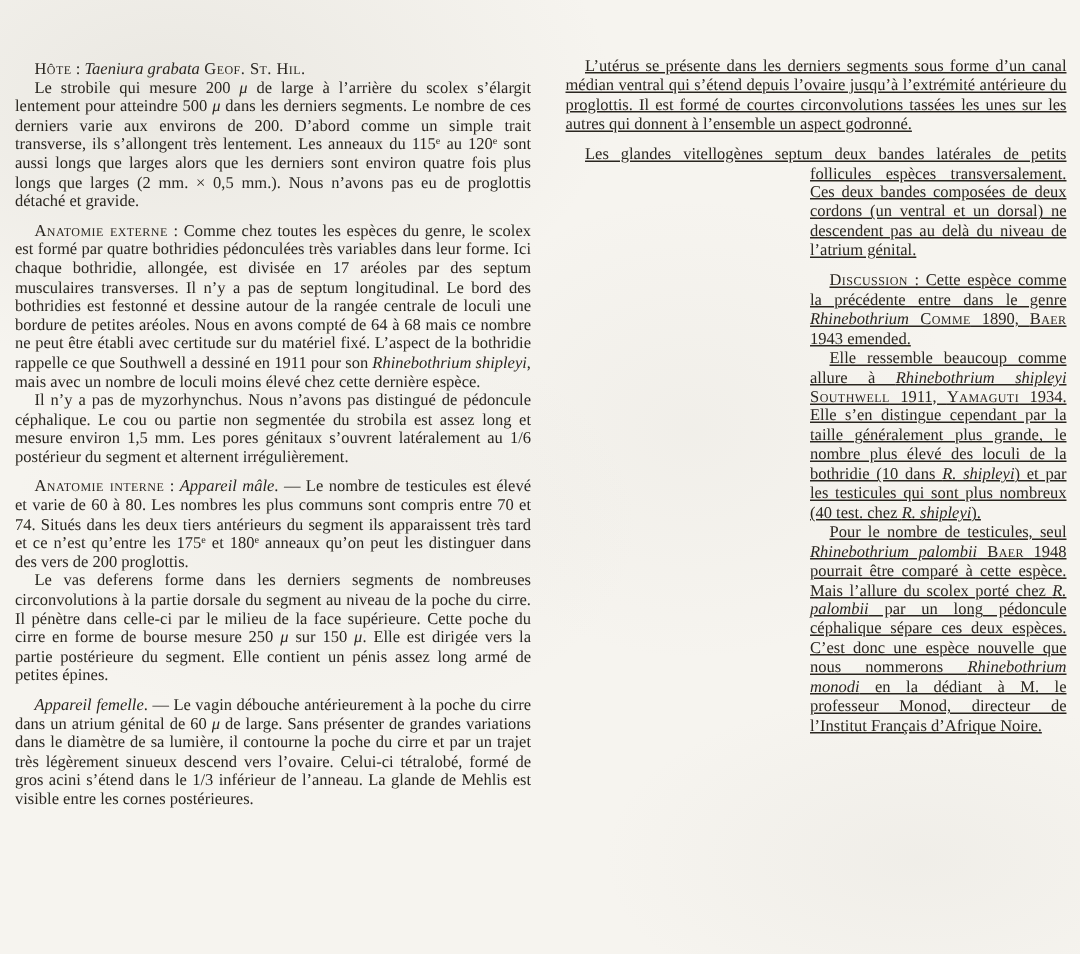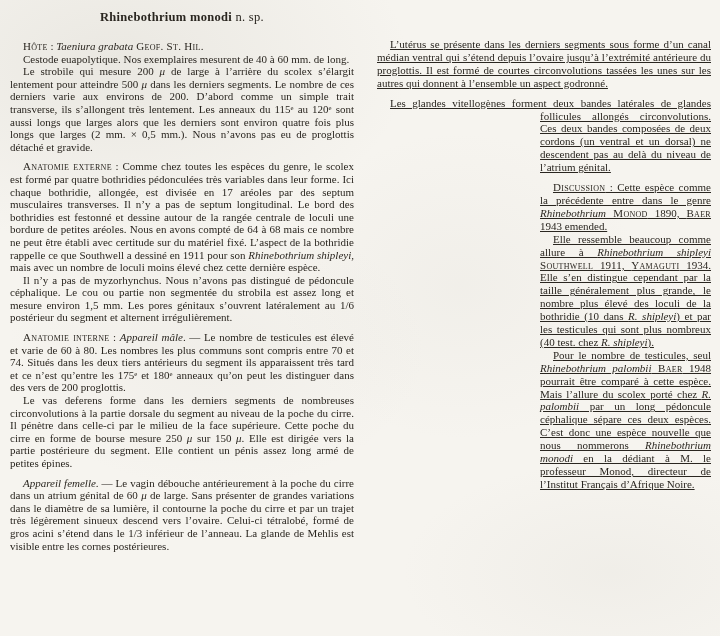--- a/index.html
+++ b/index.html
@@ -76,33 +76,31 @@
   .fig-space {
     float: left;
     width: 163px;
     height: 428px;
   }
 </style>
 </head>
 <body>
 
 <div class="page">
-  <h1 class="title"><span class="title-main">Rhinebothrium monodi</span><span class="title-suffix"> n. sp.</span></h1>
 
   <div class="col col-left">
       <p><span class="f-sc">Hôte</span><span> : </span><span class="f-i">Taeniura grabata</span><span class="f-sc"> Geof. St. Hil.</span></p>
-      <p><span>Cestode euapolytique. Nos exemplaires mesurent de 40 à 60 mm. de long.</span></p>
       <p><span>Le strobile qui mesure 200 </span><span class="f-i">μ</span><span> de large à l’arrière du scolex s’élargit lentement pour atteindre 500 </span><span class="f-i">μ</span><span> dans les derniers segments. Le nombre de ces derniers varie aux environs de 200. D’abord comme un simple trait transverse, ils s’allongent très lentement. Les anneaux du 115</span><span class="f-sup">e</span><span> au 120</span><span class="f-sup">e</span><span> sont aussi longs que larges alors que les derniers sont environ quatre fois plus longs que larges (2 mm. × 0,5 mm.). Nous n’avons pas eu de proglottis détaché et gravide.</span></p>
       <p class="gap"><span class="f-sc">Anatomie externe</span><span> : Comme chez toutes les espèces du genre, le scolex est formé par quatre bothridies pédonculées très variables dans leur forme. Ici chaque bothridie, allongée, est divisée en 17 aréoles par des septum musculaires transverses. Il n’y a pas de septum longitudinal. Le bord des bothridies est festonné et dessine autour de la rangée centrale de loculi une bordure de petites aréoles. Nous en avons compté de 64 à 68 mais ce nombre ne peut être établi avec certitude sur du matériel fixé. L’aspect de la bothridie rappelle ce que Southwell a dessiné en 1911 pour son </span><span class="f-i">Rhinebothrium shipleyi</span><span>, mais avec un nombre de loculi moins élevé chez cette dernière espèce.</span></p>
       <p><span>Il n’y a pas de myzorhynchus. Nous n’avons pas distingué de pédoncule céphalique. Le cou ou partie non segmentée du strobila est assez long et mesure environ 1,5 mm. Les pores génitaux s’ouvrent latéralement au 1/6 postérieur du segment et alternent irrégulièrement.</span></p>
       <p class="gap"><span class="f-sc">Anatomie interne</span><span> : </span><span class="f-i">Appareil mâle</span><span>. — Le nombre de testicules est élevé et varie de 60 à 80. Les nombres les plus communs sont compris entre 70 et 74. Situés dans les deux tiers antérieurs du segment ils apparaissent très tard et ce n’est qu’entre les 175</span><span class="f-sup">e</span><span> et 180</span><span class="f-sup">e</span><span> anneaux qu’on peut les distinguer dans des vers de 200 proglottis.</span></p>
       <p><span>Le vas deferens forme dans les derniers segments de nombreuses circonvolutions à la partie dorsale du segment au niveau de la poche du cirre. Il pénètre dans celle-ci par le milieu de la face supérieure. Cette poche du cirre en forme de bourse mesure 250 </span><span class="f-i">μ</span><span> sur 150 </span><span class="f-i">μ</span><span>. Elle est dirigée vers la partie postérieure du segment. Elle contient un pénis assez long armé de petites épines.</span></p>
       <p class="gap"><span class="f-i">Appareil femelle</span><span>. — Le vagin débouche antérieurement à la poche du cirre dans un atrium génital de 60 </span><span class="f-i">μ</span><span> de large. Sans présenter de grandes variations dans le diamètre de sa lumière, il contourne la poche du cirre et par un trajet très légèrement sinueux descend vers l’ovaire. Celui-ci tétralobé, formé de gros acini s’étend dans le 1/3 inférieur de l’anneau. La glande de Mehlis est visible entre les cornes postérieures.</span></p>
     </div>
 
   <div class="col col-right">
       <p><span>L’utérus se présente dans les derniers segments sous forme d’un canal médian ventral qui s’étend depuis l’ovaire jusqu’à l’extrémité antérieure du proglottis. Il est formé de courtes circonvolutions tassées les unes sur les autres qui donnent à l’ensemble un aspect godronné.</span></p>
-      <p class="gap"><span>Les glandes vitellogènes forment deux bandes latérales de glandes </span><span class="fig-space"></span><span>follicules allongés circonvolutions. Ces deux bandes composées de deux cordons (un ventral et un dorsal) ne descendent pas au delà du niveau de l’atrium génital.</span></p>
-      <p class="gap"><span class="f-sc">Discussion</span><span> : Cette espèce comme la précédente entre dans le genre </span><span class="f-i">Rhinebothrium</span><span class="f-sc"> Monod</span><span> 1890, </span><span class="f-sc">Baer</span><span> 1943 emended.</span></p>
+      <p class="gap"><span>Les glandes vitellogènes septum deux bandes latérales de petits </span><span class="fig-space"></span><span>follicules espèces transversalement. Ces deux bandes composées de deux cordons (un ventral et un dorsal) ne descendent pas au delà du niveau de l’atrium génital.</span></p>
+      <p class="gap"><span class="f-sc">Discussion</span><span> : Cette espèce comme la précédente entre dans le genre </span><span class="f-i">Rhinebothrium</span><span class="f-sc"> Comme</span><span> 1890, </span><span class="f-sc">Baer</span><span> 1943 emended.</span></p>
       <p><span>Elle ressemble beaucoup comme allure à </span><span class="f-i">Rhinebothrium shipleyi</span><span class="f-sc"> Southwell</span><span> 1911, </span><span class="f-sc">Yamaguti</span><span> 1934. Elle s’en distingue cependant par la taille généralement plus grande, le nombre plus élevé des loculi de la bothridie (10 dans </span><span class="f-i">R. shipleyi</span><span>) et par les testicules qui sont plus nombreux (40 test. chez </span><span class="f-i">R. shipleyi</span><span>).</span></p>
       <p><span>Pour le nombre de testicules, seul </span><span class="f-i">Rhinebothrium palombii</span><span class="f-sc"> Baer</span><span> 1948 pourrait être comparé à cette espèce. Mais l’allure du scolex porté chez </span><span class="f-i">R. palombii</span><span> par un long pédoncule céphalique sépare ces deux espèces. C’est donc une espèce nouvelle que nous nommerons </span><span class="f-i">Rhinebothrium monodi</span><span> en la dédiant à M. le professeur Monod, directeur de l’Institut Français d’Afrique Noire.</span></p>
     </div>
 </div>
 
 </body></html>

